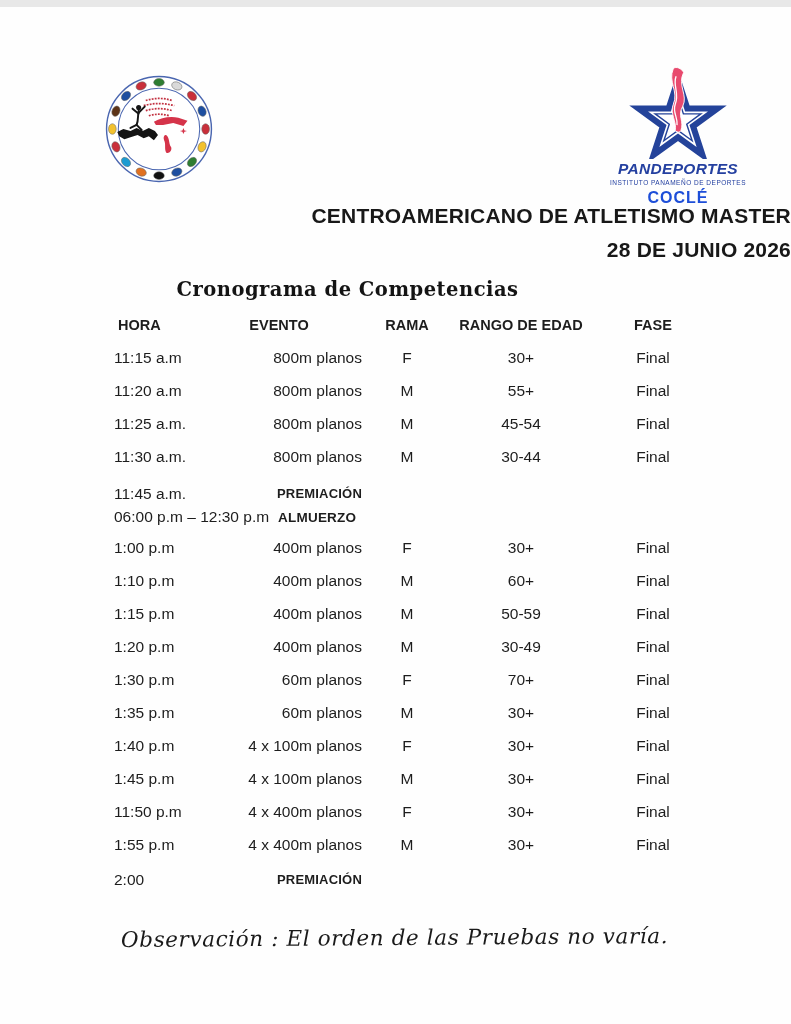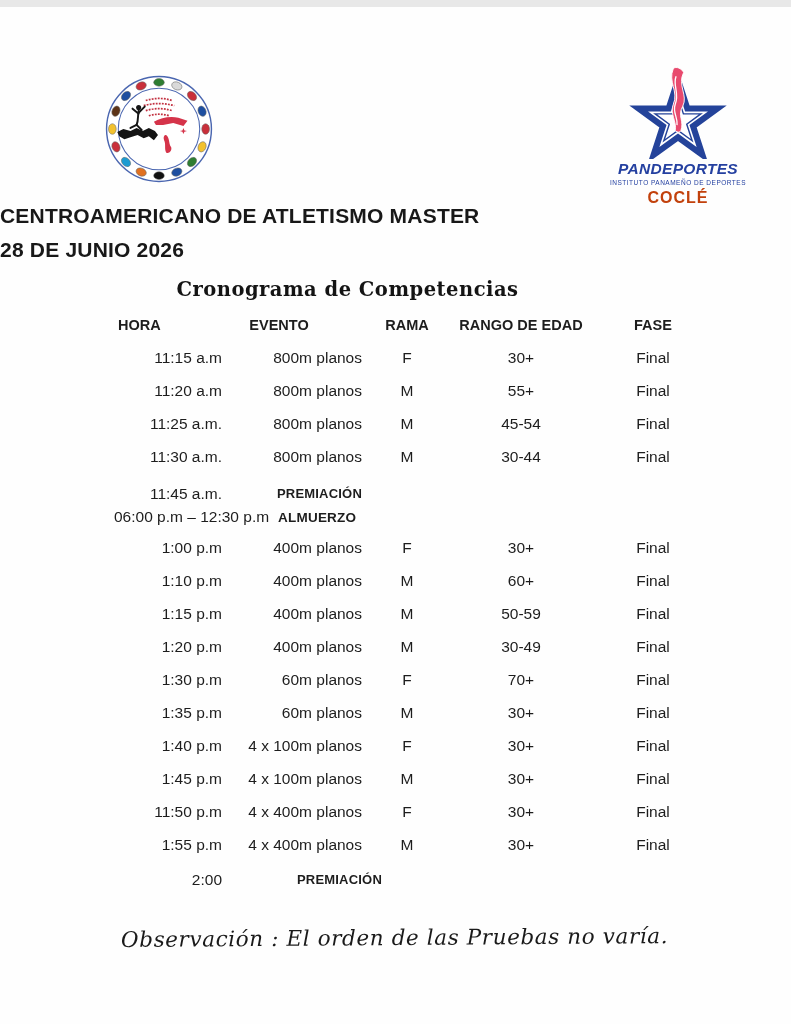--- a/index.html
+++ b/index.html
@@ -13,50 +13,50 @@
   .brand  { position:absolute; left:606px; top:56px; width:144px; text-align:center; }
   .brand svg { display:block; margin:0 auto; }
   .brand-name {
     font-size:15.5px; font-weight:700; font-style:italic;
     letter-spacing:.3px; color:#2440a0; margin-top:1px;
   }
   .brand-sub {
     font-size:6.5px; color:#2440a0; letter-spacing:.5px; margin-top:1px; white-space:nowrap;
   }
   .brand-region {
-    font-size:16px; font-weight:700; color:#c2410c; letter-spacing:1px; margin-top:3px;
-  }
-  
-  .titles { position:absolute; top:197px; left:0; width:791px; text-align:left; }
+    font-size:16px; font-weight:700; color:#1d4ed8; letter-spacing:1px; margin-top:3px;
+  }
+  
+  .titles { position:absolute; top:197px; left:0; width:791px; text-align:right; }
   .title-line { font-size:21px; font-weight:700; letter-spacing:.2px; color:#181818; }
   .title-line + .title-line { margin-top:10px; }
   .cronograma {
     position:absolute; top:271px; left:0; width:695px; text-align:center;
     font-family:"DejaVu Serif", serif; font-weight:700; font-size:19.5px;
     letter-spacing:.5px; color:#141414;
   }
   
   .schedule { position:absolute; top:306px; left:112px; width:620px; font-size:15.5px; }
   .row.header, .row.event, .row.award {
     display:grid; grid-template-columns:110px 140px 90px 138px 126px; align-items:center;
   }
   .row.header { height:24px; margin-bottom:4px; font-size:14.5px; font-weight:700; }
   .row.header .evento { text-align:center; padding-right:26px; }
   .row.header .hora { padding-left:6px; }
   .row.event { height:33px; }
-  .cell.hora   { text-align:right; padding-left:2px; }
+  .cell.hora   { text-align:left; padding-left:2px; }
   .cell.evento { text-align:right; }
   .cell.rama, .cell.rango, .cell.fase, .row.header .rama, .row.header .rango, .row.header .fase
                { text-align:center; }
   .row.award { height:27px; margin-top:7px; }
   .row.award .evento { font-size:13px; font-weight:600; letter-spacing:.2px; }
   .row.break { height:20px; display:flex; align-items:center; gap:9px; }
   .row.break .break-label { font-size:13.5px; font-weight:700; letter-spacing:.2px; }
   .rows > :nth-child(7)  { margin-top:4px; }
-  .rows > :nth-child(17) { margin-top:5px;gap:20px; }
+  .rows > :nth-child(17) { margin-top:5px; }
   
   .note {
     position:absolute; top:918px; left:121px; width:560px;
     font-family:"DejaVu Serif", serif; font-style:italic;
     font-size:21.5px; letter-spacing:.6px; color:#1a1a1a;
     transform:rotate(-.4deg);
   }
 </style>
 </head>
 <body>

